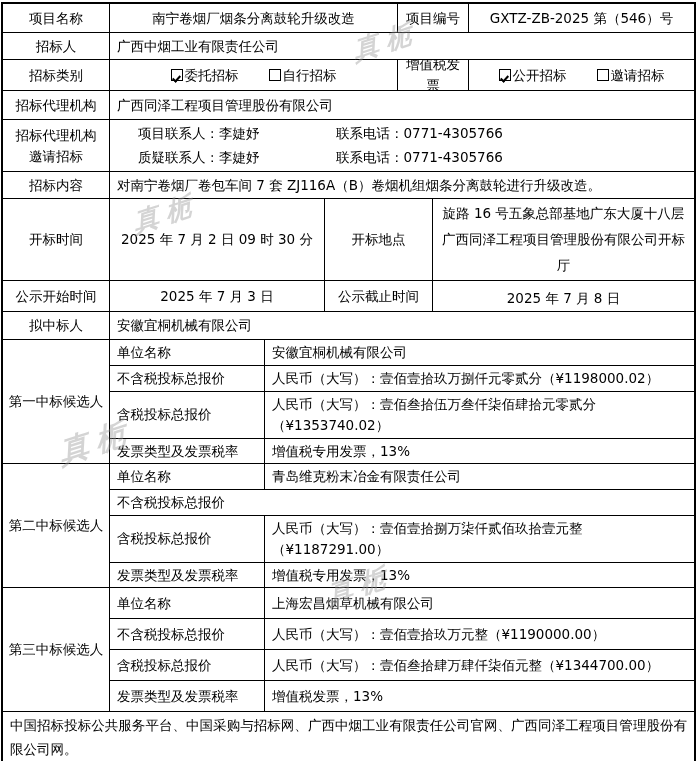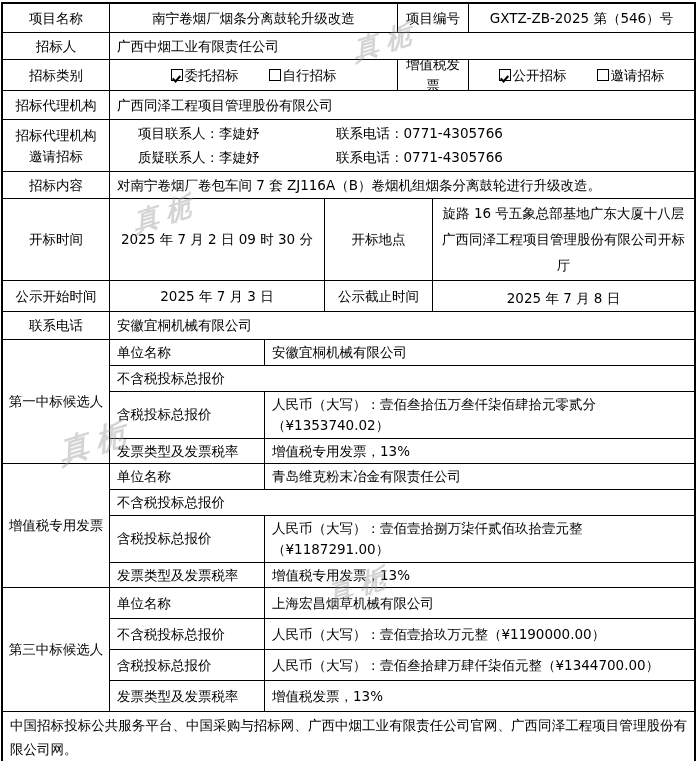--- a/index.html
+++ b/index.html
@@ -165,47 +165,48 @@
   </div>
 
   <div class="row h-r8">
     <div class="cell c-label lab">公示开始时间</div>
     <div class="cell cC2 ctr">2025 年 7 月 3 日</div>
     <div class="cell cC3 lab">公示截止时间</div>
     <div class="cell cC4" style="justify-content:center;">2025 年 7 月 8 日</div>
   </div>
 
   <div class="row h-r9">
-    <div class="cell c-label lab">联系电话</div>
+    <div class="cell c-label lab">拟中标人</div>
     <div class="cell cFull lft">安徽宜桐机械有限公司</div>
   </div>
 
   <div class="row h-grp">
     <div class="cell c-label lab">第一中标候选人</div>
     <div class="grp-right">
       <div class="sub">
         <div class="cell cD2 lft">单位名称</div>
         <div class="cell cD3 lft">安徽宜桐机械有限公司</div>
       </div>
       <div class="sub">
         <div class="cell cD2 lft">不含税投标总报价</div>
+        <div class="cell cD3 lft">人民币（大写）：壹佰壹拾玖万捌仟元零贰分（¥1198000.02）</div>
       </div>
       <div class="sub">
         <div class="cell cD2 lft">含税投标总报价</div>
         <div class="cell cD3 lft">人民币（大写）：壹佰叁拾伍万叁仟柒佰肆拾元零贰分（¥1353740.02）</div>
       </div>
       <div class="sub">
         <div class="cell cD2 lft">发票类型及发票税率</div>
         <div class="cell cD3 lft">增值税专用发票，13%</div>
       </div>
     </div>
   </div>
 
   <div class="row h-grp">
-    <div class="cell c-label lab">增值税专用发票</div>
+    <div class="cell c-label lab">第二中标候选人</div>
     <div class="grp-right">
       <div class="sub">
         <div class="cell cD2 lft">单位名称</div>
         <div class="cell cD3 lft">青岛维克粉末冶金有限责任公司</div>
       </div>
       <div class="sub">
         <div class="cell cD2 lft">不含税投标总报价</div>
       </div>
       <div class="sub">
         <div class="cell cD2 lft">含税投标总报价</div>

